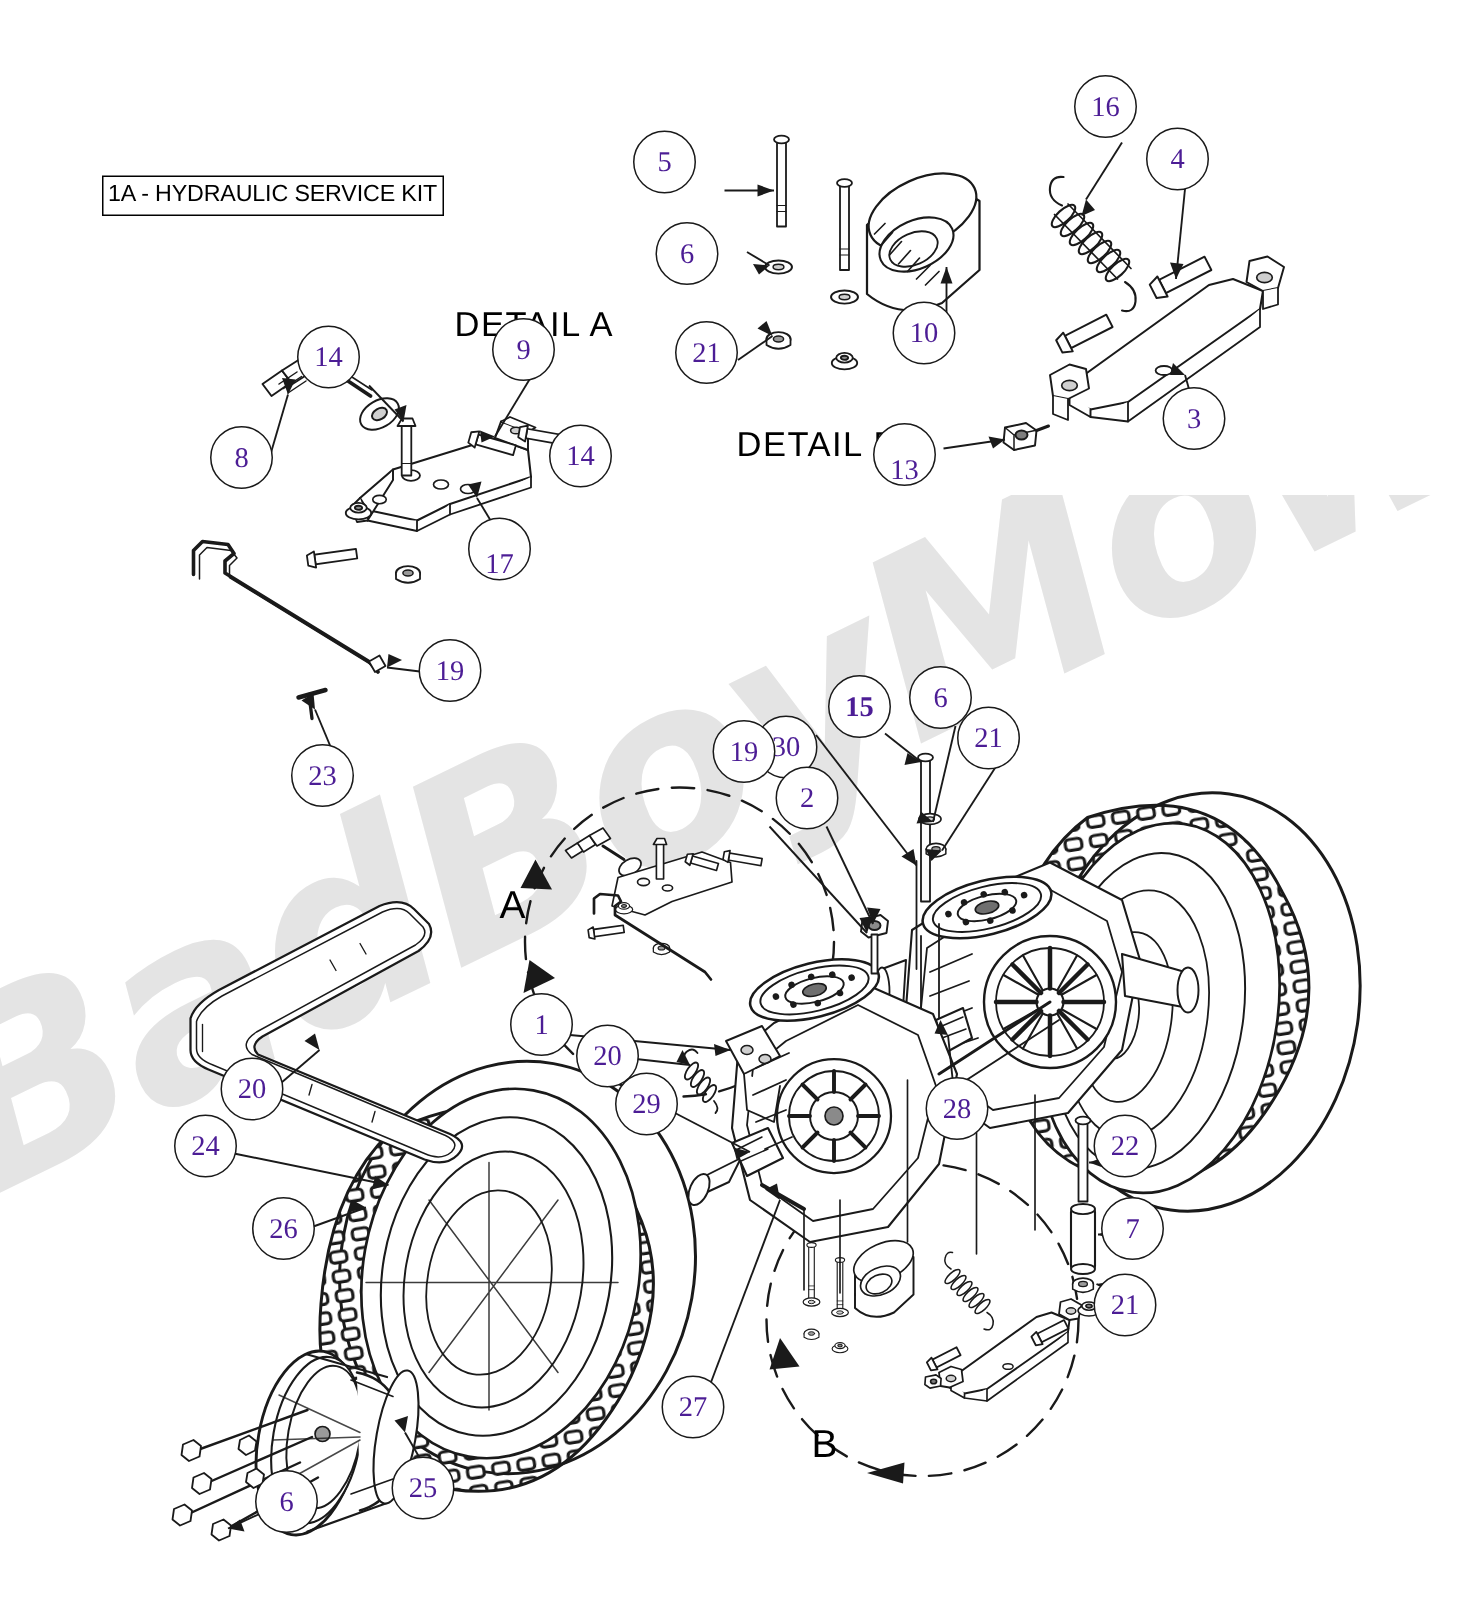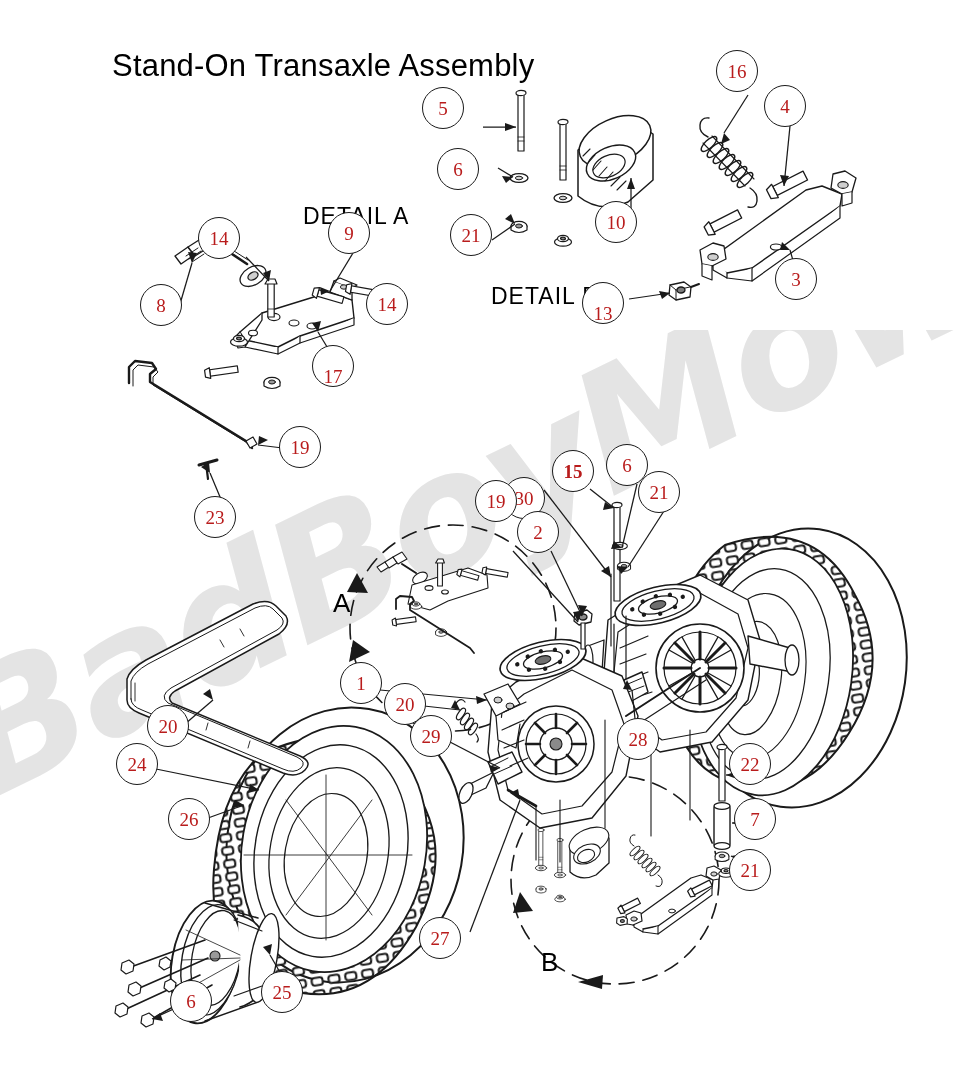--- a/index.html
+++ b/index.html
@@ -32,21 +32,21 @@
   
   .sect-letter{position:absolute;font-size:26px;font-weight:normal;z-index:6;}
   #letter-a{left:333px;top:588px;}
   #letter-b{left:541px;top:947px;}
 
   
   .co{position:absolute;width:40px;height:40px;border:1.5px solid #1a1a1a;
       border-radius:50%;background:#fff;z-index:7;
       display:flex;align-items:center;justify-content:center;}
   .co span{font-family:"Liberation Serif",serif;font-size:19px;line-height:1;
-           color:#b91c1c;user-select:none;}
+           color:#4c1d95;user-select:none;}
 
   
   #art{position:absolute;left:0;top:0;width:980px;height:1075px;z-index:4;}
   #leaders{position:absolute;left:0;top:0;width:980px;height:1075px;z-index:5;}
 </style>
 </head>
 <body>
 
 <div id="sheet">
 
@@ -614,22 +614,24 @@
       <path d="M244,805 l-9,-5 -2,8 z"></path>
       <path d="M726,775 l11,4 0,-8 z"></path>
       <path d="M732,823 l11,4 0,-8 z"></path>
       <path d="M731,856 l10,6 2,-8 z"></path>
       <path d="M520,800 l-2,-11 -8,4 z"></path>
       <path d="M270,955 l2,-11 -9,3 z"></path>
       <path d="M152,1019 l11,2 -3,-8 z"></path>
     </g>
   </svg>
 
-  <div id="title">Stand-On Transaxle Assembly</div>
-
+
+  <div id="kitbox">
+    <span>1A - HYDRAULIC SERVICE KIT</span>
+  </div>
 
   <div class="detail-h" id="detail-a-h">DETAIL  A</div>
   <div class="detail-h" id="detail-b-h">DETAIL  B</div>
 
   <div class="sect-letter" id="letter-a">A</div>
   <div class="sect-letter" id="letter-b">B</div>
 
   <div id="callout-layer">
       <div class="co" style="left: 422px; top: 87px;">
         <span>5</span>
@@ -717,21 +719,21 @@
       </div>
       <div class="co" style="left: 729px; top: 743px;">
         <span>22</span>
       </div>
       <div class="co" style="left: 734px; top: 798px;">
         <span>7</span>
       </div>
       <div class="co" style="left: 729px; top: 849px;">
         <span>21</span>
       </div>
-      <div class="co" style="left: 419px; top: 917px; text-align: right;">
+      <div class="co" style="left: 441px; top: 917px; text-align: right;">
         <span>27</span>
       </div>
       <div class="co" style="left: 261px; top: 971px;">
         <span>25</span>
       </div>
       <div class="co" style="left: 170px; top: 980px;">
         <span>6</span>
       </div>
     </div>
 

